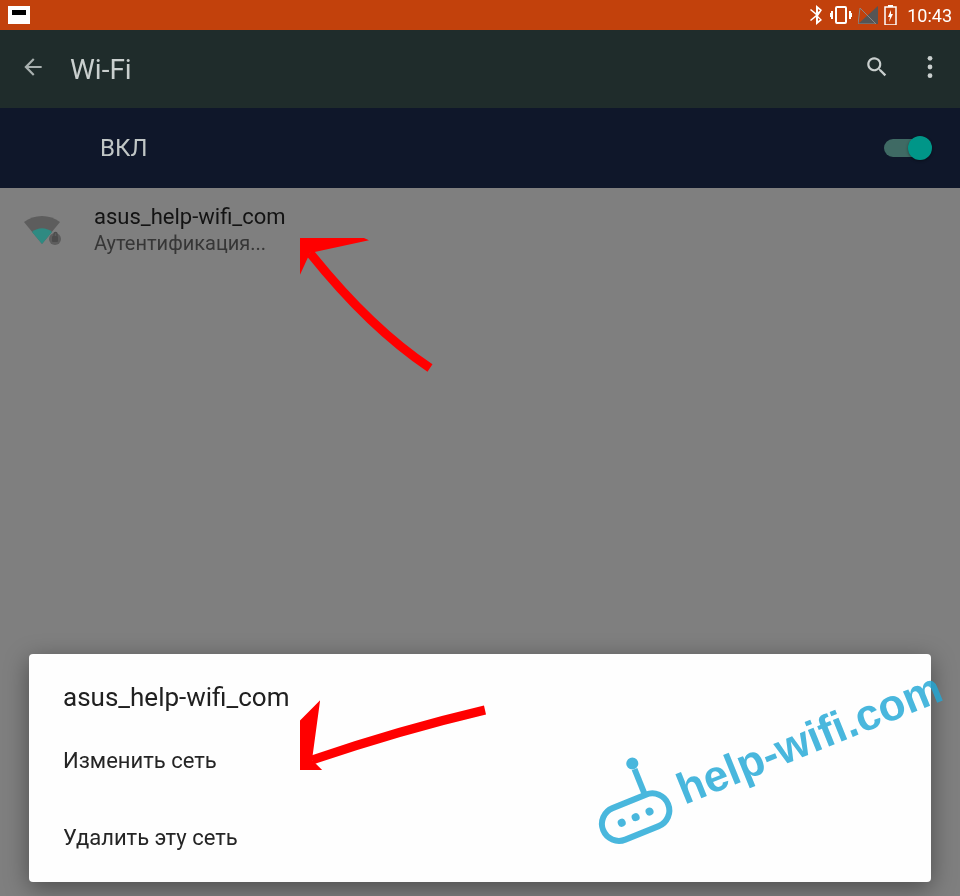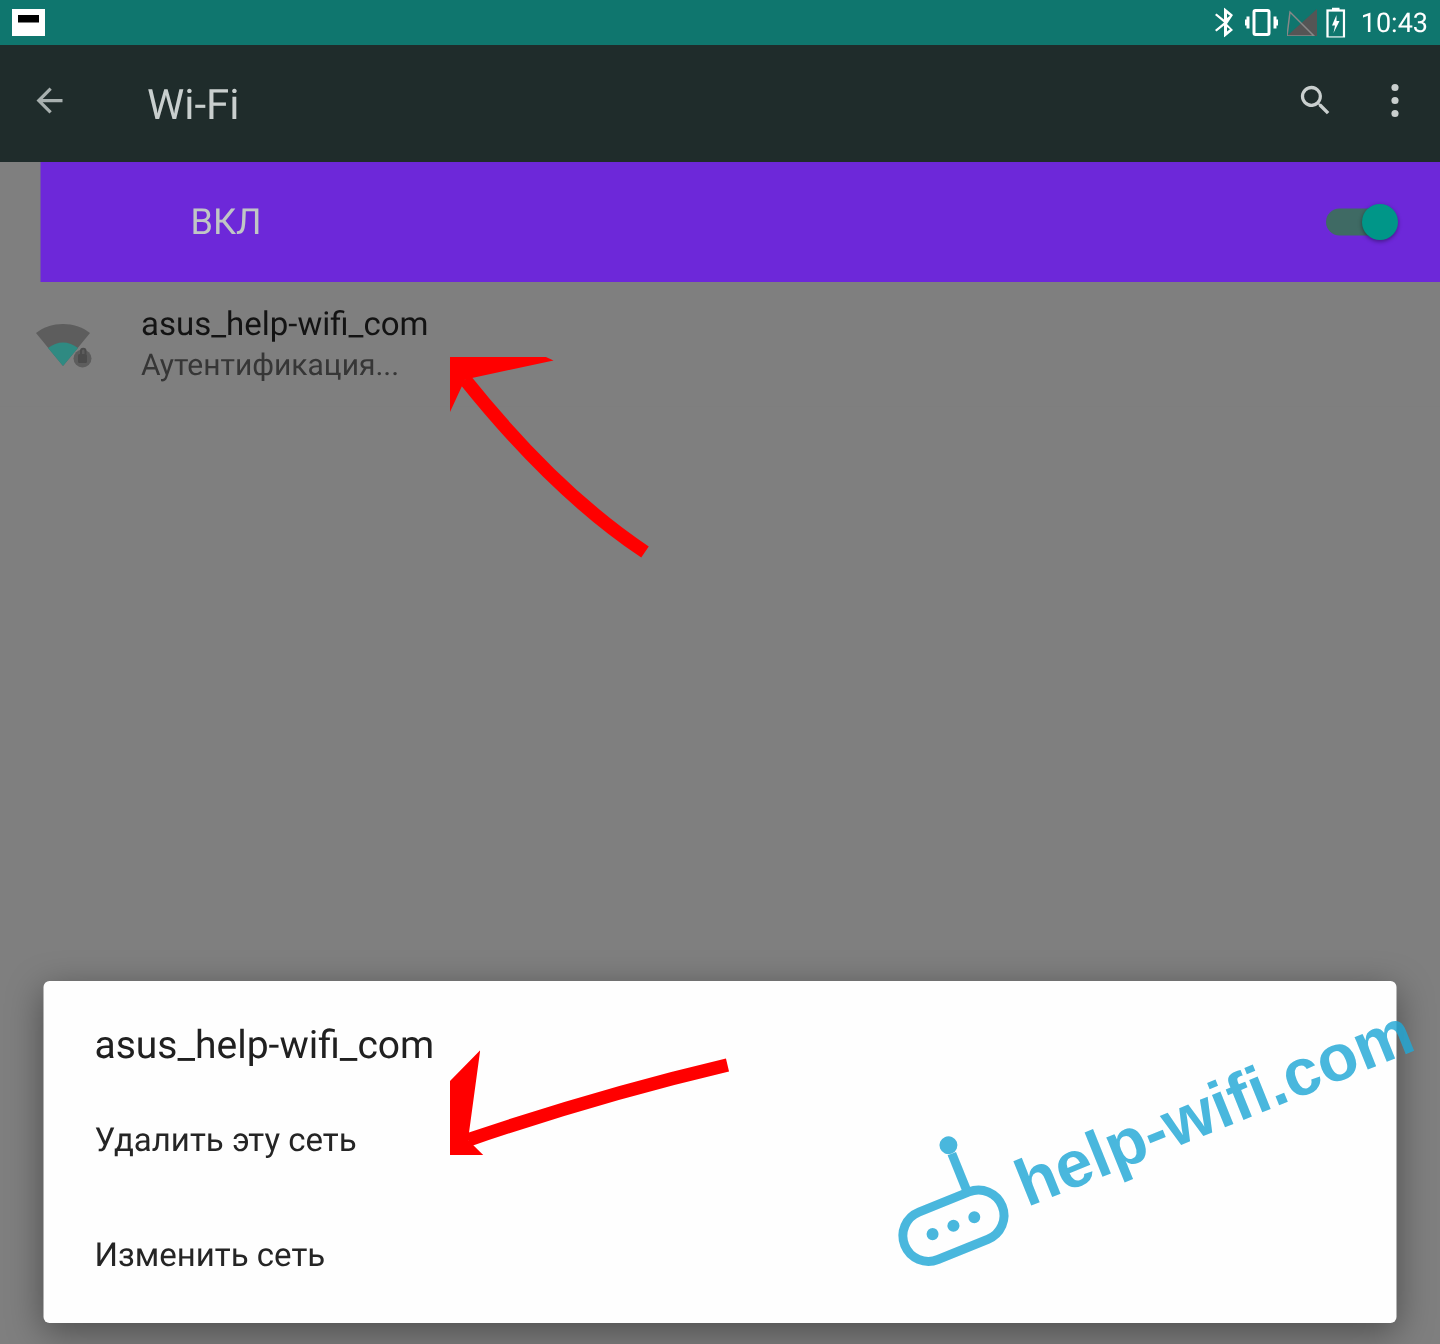--- a/index.html
+++ b/index.html
@@ -10,21 +10,21 @@
     body {
       width: 960px;
       height: 896px;
       font-family: Roboto, Arial, sans-serif;
       background: #7f7f7f;
       position: relative;
       overflow: hidden;
     }
     .status-bar {
       height: 30px;
-      background: #0f766e;
+      background: #c2410c;
       display: flex;
       align-items: center;
       justify-content: space-between;
       padding: 0 8px;
       color: #ffffff;
     }
     .status-left {
       display: flex;
       align-items: center;
     }
@@ -37,21 +37,21 @@
     .status-time {
       font-size: 18px;
       margin-left: 4px;
     }
     .app-bar {
       height: 78px;
       background: #1f2c2b;
       display: flex;
       align-items: center;
       padding: 0 20px;
-      gap: 52px;
+      gap: 24px;
       position: relative;
     }
     .back-icon {
       color: #a8b0af;
     }
     .app-title {
       color: #c9cfce;
       font-size: 28px;
       font-weight: 400;
       flex: 1;
@@ -60,26 +60,25 @@
       display: flex;
       align-items: center;
       gap: 36px;
       margin-right: 6px;
     }
     .search-icon, .more-icon {
       color: #c9cfce;
     }
     .toggle-row {
       height: 80px;
-      background: #6d28d9;
+      background: #0f172a;
       display: flex;
       align-items: center;
       padding: 0 20px 0 100px;
       justify-content: space-between;
-      margin-left: 27px;
     }
     .toggle-label {
       color: #c0c6c5;
       font-size: 24px;
     }
     .switch {
       width: 44px;
       height: 18px;
       background: #3f6a64;
       border-radius: 9px;
@@ -270,22 +269,22 @@
   <defs>
     <marker id="ah1" markerWidth="12" markerHeight="12" refX="3" refY="6" orient="auto">
       <path d="M0 0 L12 6 L0 12 L3 6 Z" fill="#ff0000"></path>
     </marker>
   </defs>
   <path d="M130 130 Q 70 90 10 15" stroke="#ff0000" stroke-width="9" fill="none" marker-end="url(#ah1)"></path>
 </svg>
 
 <div class="dialog">
   <div class="dialog-title">asus_help-wifi_com</div>
+  <div class="dialog-item">Изменить сеть</div>
   <div class="dialog-item">Удалить эту сеть</div>
-  <div class="dialog-item">Изменить сеть</div>
 </div>
 
 <svg class="arrow2" width="190" height="70" viewBox="0 0 190 70">
   <defs>
     <marker id="ah2" markerWidth="12" markerHeight="12" refX="3" refY="6" orient="auto">
       <path d="M0 0 L12 6 L0 12 L3 6 Z" fill="#ff0000"></path>
     </marker>
   </defs>
   <path d="M185 10 Q 100 30 12 60" stroke="#ff0000" stroke-width="9" fill="none" marker-end="url(#ah2)"></path>
 </svg>

